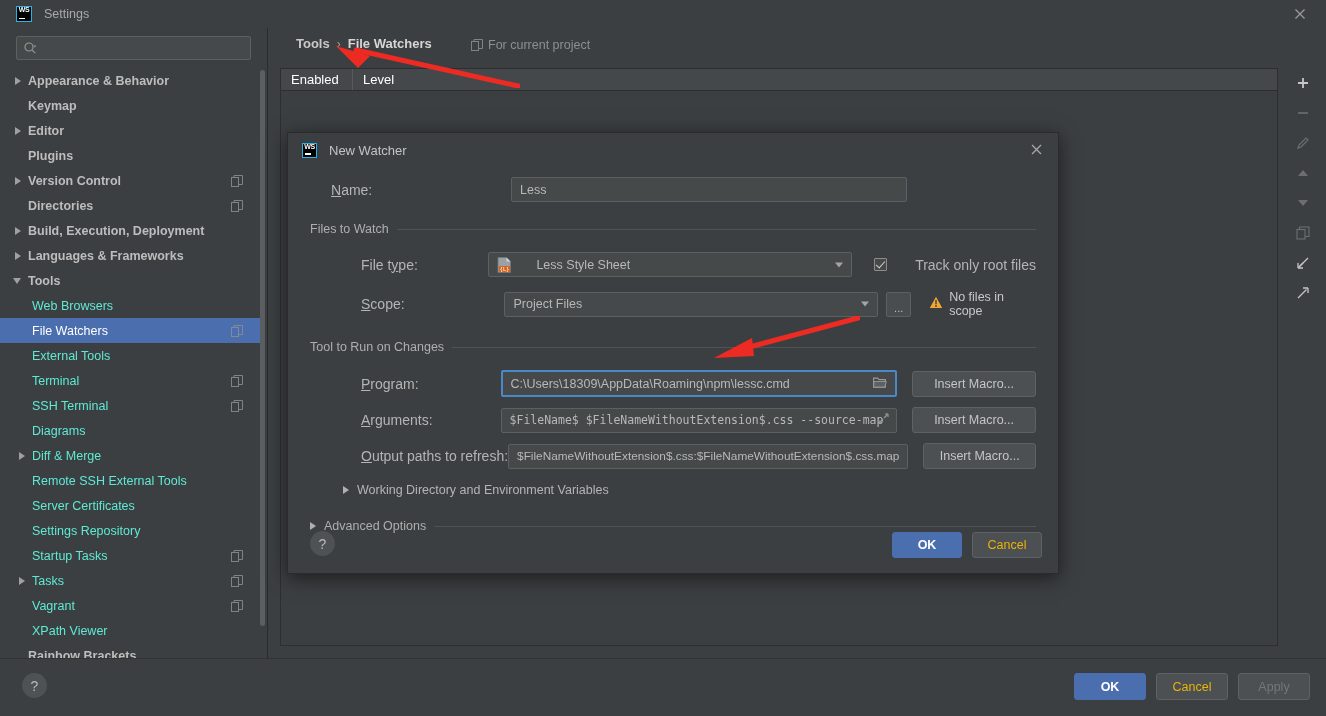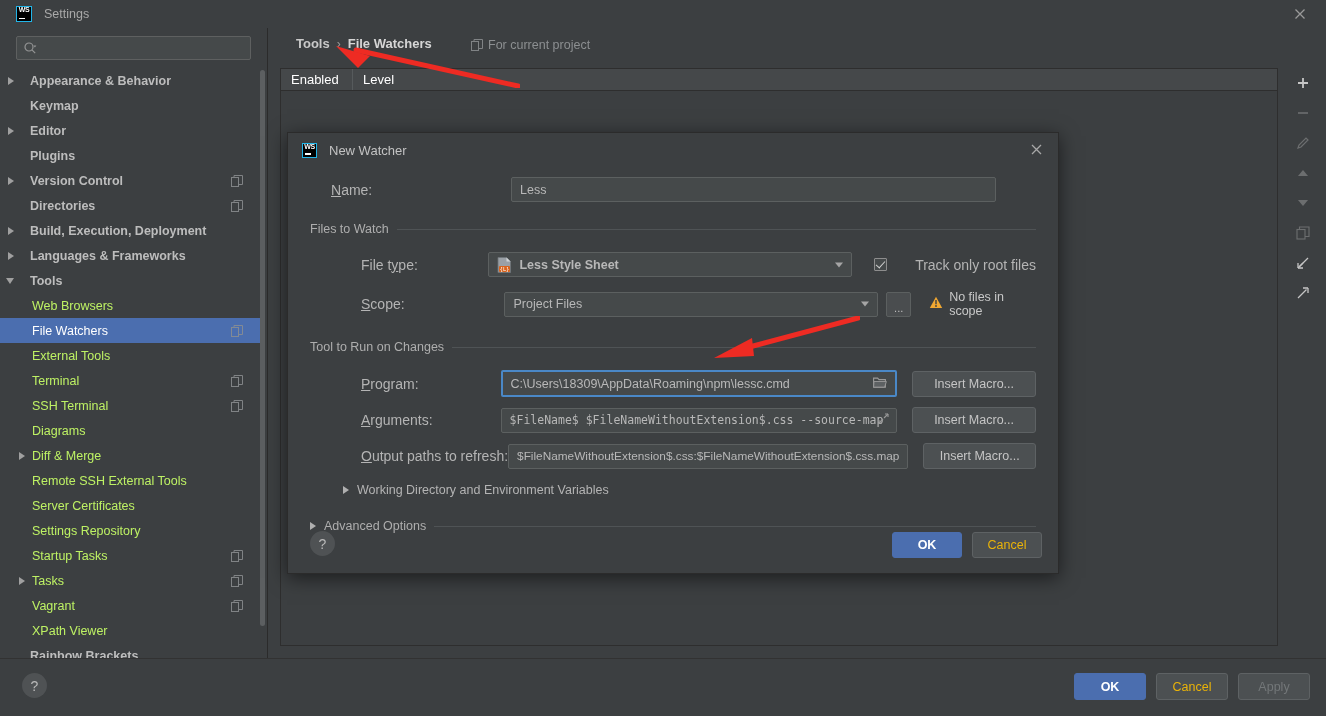--- a/index.html
+++ b/index.html
@@ -81,23 +81,23 @@
   .arrow.right::after {
     content: ""; position: absolute; left: 3px; top: 3px;
     border-left: 6px solid #a0a0a0;
     border-top: 4.5px solid transparent; border-bottom: 4.5px solid transparent;
   }
   .arrow.down::after {
     content: ""; position: absolute; left: 1px; top: 4px;
     border-top: 6px solid #a0a0a0;
     border-left: 4.5px solid transparent; border-right: 4.5px solid transparent;
   }
-  .tree-label { font-size: 12.5px; color: #bef264; white-space: nowrap; }
+  .tree-label { font-size: 12.5px; color: #5eead4; white-space: nowrap; }
   .tree-item.bold .tree-label { font-weight: bold; color: #bdbdbd; }
-  .tree-item.lvl1 { padding-left: 5px; gap: 9px; }
+  .tree-item.lvl1 { padding-left: 12px; }
   .tree-item.lvl2 { padding-left: 36px; }
   .tree-item.lvl2 .arrow { margin-left: -20px; }
   .copy-badge {
     position: absolute; right: 18px; top: 50%; transform: translateY(-50%);
     width: 12px; height: 12px; opacity: .85;
   }
   .tree-scroll {
     position: absolute; right: 2px; top: 42px; width: 5px; height: 556px;
     background: #5c5f61; border-radius: 3px;
   }
@@ -527,42 +527,42 @@
         <svg width="15" height="15" viewBox="0 0 15 15">
           <path d="M3 3 L12 12 M12 3 L3 12" stroke="#a8a8a8" stroke-width="1.3" fill="none"></path>
         </svg>
       </div>
     </div>
 
     <div class="dlg-body">
 
       <div class="row" style="margin-top:10px;">
         <div class="lbl" style="width:180px;"><u>N</u>ame:</div>
-        <div class="field" style="width:485px;">
+        <div class="field" style="width:396px;">
           <span class="val">Less</span>
         </div>
       </div>
 
       <div class="sectionline" style="margin-top:20px;">
         <span class="cap">Files to Watch</span>
         <span class="line"></span>
       </div>
 
       <div class="row" style="margin-top:16px;">
         <div class="lbl" style="width:180px;padding-left:30px;">File t<u>y</u>pe:</div>
         <div class="field" style="width:425px;">
           <span class="less-icon">
             <svg width="15" height="16" viewBox="0 0 15 16">
               <path d="M1 0.5 H9.5 L13.5 4.5 V15.5 H1 Z" fill="#9aa0a6" stroke="#6f7478" stroke-width="0.8"></path>
               <path d="M9.5 0.5 V4.5 H13.5 Z" fill="#cfd3d6"></path>
               <rect x="2" y="9" width="11" height="6" rx="1" fill="#d8641e"></rect>
               <text x="7.5" y="14" font-size="5.4" fill="#ffffff" text-anchor="middle" font-family="DejaVu Sans, sans-serif">{L}</text>
             </svg>
           </span>
-          <span class="val" style="margin-left:7px;font-weight:bold;">Less Style Sheet</span>
+          <span class="val" style="margin-left:24px;">Less Style Sheet</span>
           <span class="combo-arrow"></span>
         </div>
         <div class="row" style="margin-left:22px;gap:7px;">
           <span class="chk checked"></span>
           <span class="lbl">Track only root files</span>
         </div>
       </div>
 
       <div class="row" style="margin-top:13px;">
         <div class="lbl" style="width:180px;padding-left:30px;"><u>S</u>cope:</div>

